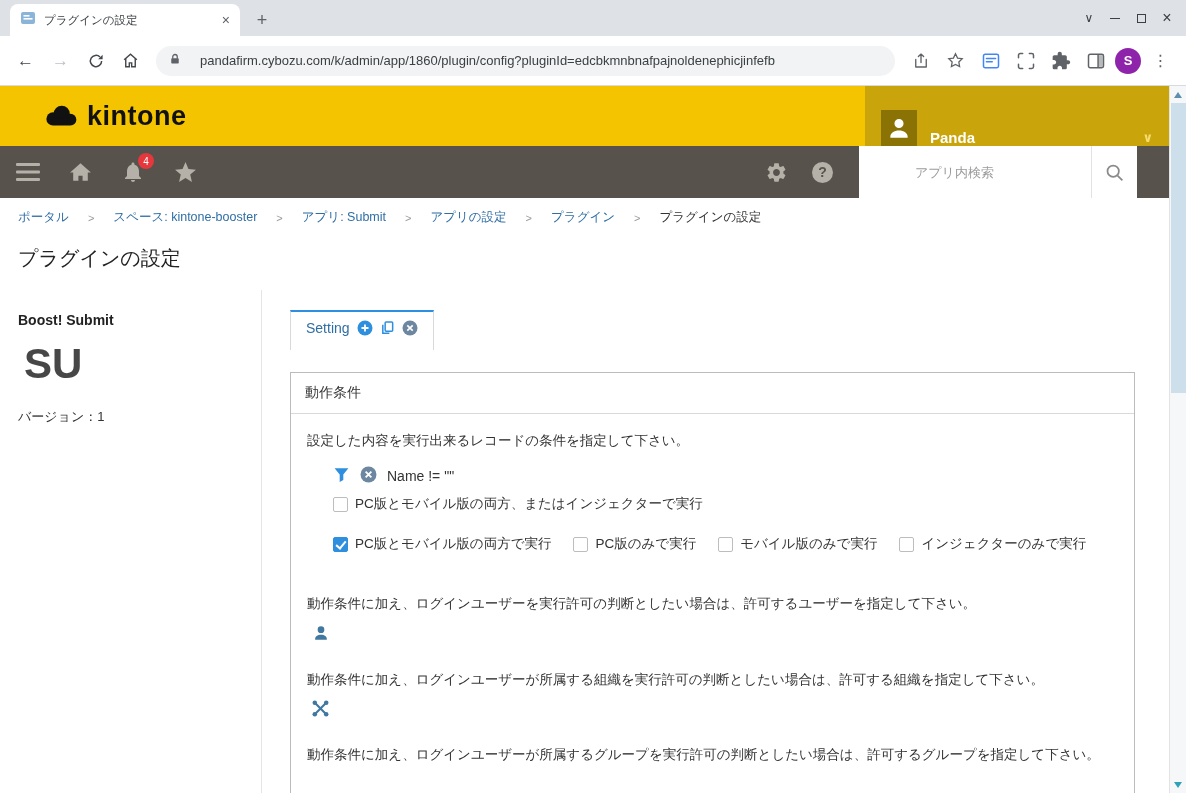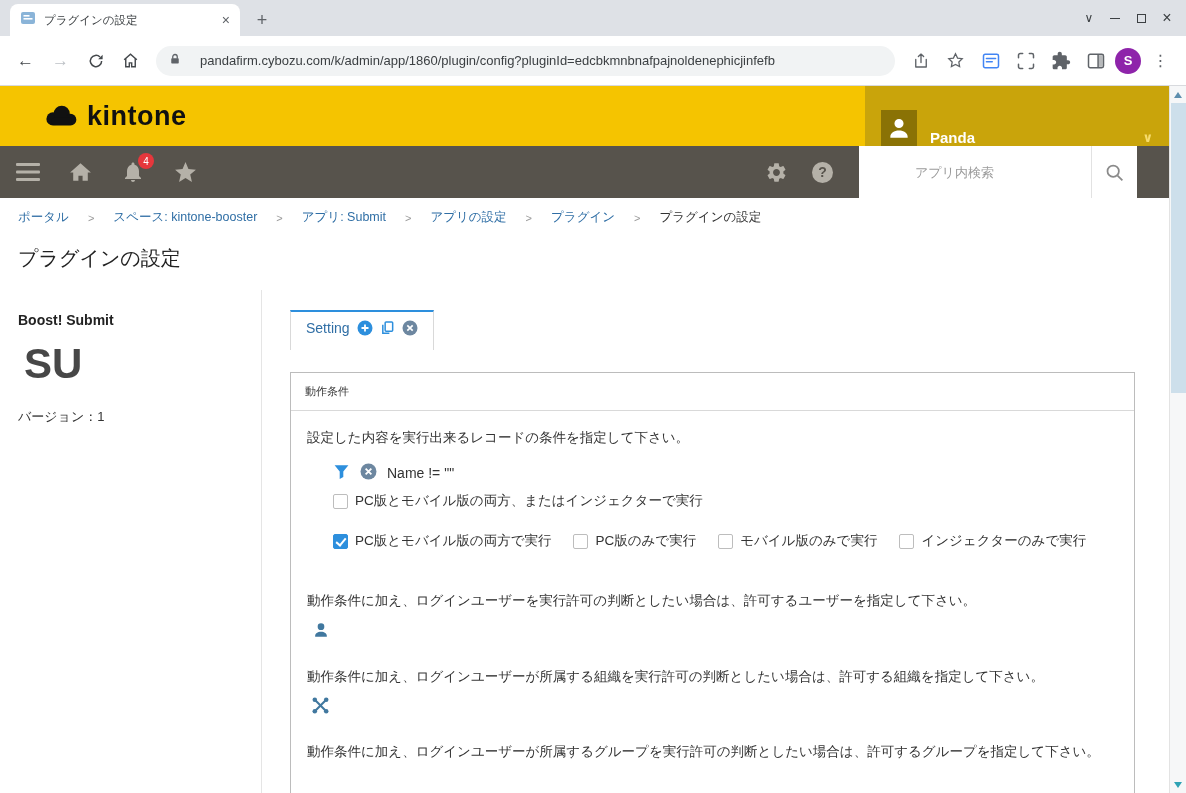--- a/index.html
+++ b/index.html
@@ -64,21 +64,21 @@
   .sidebar { width:262px; padding:22px 18px; border-right:1px solid #e5e5e5; flex:none; }
   .plugin-name { font-size:14px; font-weight:bold; color:#222; }
   .plugin-icon-text { font-size:42px; font-weight:bold; color:#474747; margin-top:12px; padding-left:6px; }
   .plugin-version { font-size:13px; color:#333; margin-top:20px; }
   .main { flex:1; padding:20px 34px 0 28px; min-width:0; }
 
   .setting-tab { display:inline-flex; align-items:flex-start; gap:7px; background:#fff; border:1px solid #d9d9d9; border-top:2px solid #2d8fdd; border-bottom:none; padding:8px 15px 10px; }
   .setting-tab-label { font-size:14px; color:#2f6ea5; }
 
   .config-box { border:1px solid #bcbcbc; margin-top:22px; background:#fff; min-height:560px; }
-  .section-header { padding:11px 14px; font-size:11px; color:#333; border-bottom:1px solid #d9d9d9; }
+  .section-header { padding:11px 14px; font-size:14px; color:#333; border-bottom:1px solid #d9d9d9; }
   .section-header.with-top { border-top:1px solid #d9d9d9; }
   .section-body { padding:18px 16px 24px 16px; }
   .desc { font-size:13.5px; color:#333; }
   .filter-row { display:flex; align-items:center; gap:10px; margin:16px 0 0 26px; font-size:14px; color:#333; }
   .cb-row { display:flex; align-items:center; gap:22px; margin:22px 0 0 26px; flex-wrap:nowrap; }
   .cb-row2 { margin-top:9px; }
   .cb-item { display:flex; align-items:center; gap:7px; font-size:13.5px; color:#333; cursor:pointer; white-space:nowrap; }
   .checkbox { position:relative; width:15px; height:15px; border:1px solid #bdbdbd; border-radius:2px; background:#fff; flex:none; }
   .checkbox.checked { background:#2d8fdd; border-color:#2d8fdd; }
   .checkbox.checked::after { content:""; position:absolute; left:4px; top:1px; width:4px; height:8px; border:solid #fff; border-width:0 2px 2px 0; transform:rotate(40deg); }

